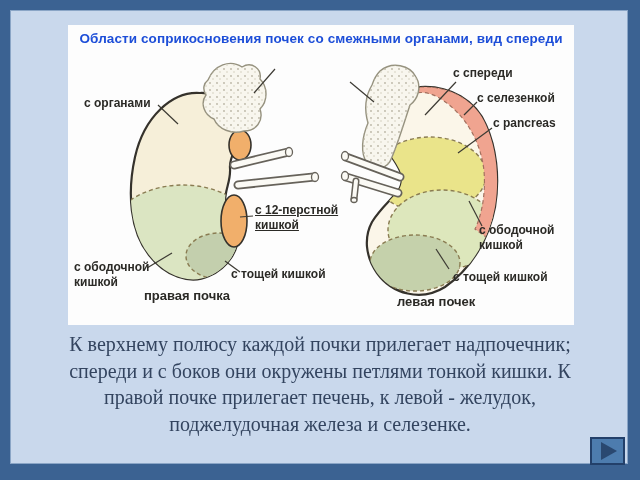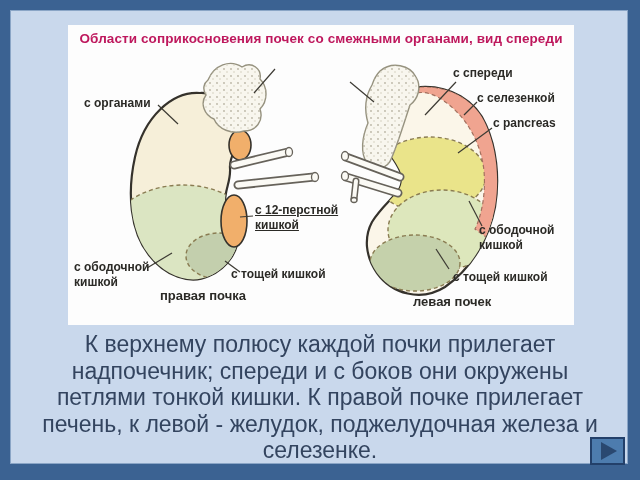--- a/index.html
+++ b/index.html
@@ -2,27 +2,27 @@
 <html><head>
 <meta charset="utf-8">
 <style>
   html,body{margin:0;padding:0;}
   body{width:640px;height:480px;font-family:"Liberation Sans",sans-serif;}
   .slide{position:relative;width:640px;height:480px;background:#3b6292;overflow:hidden;}
   .slide-inner{position:absolute;left:10px;top:10px;width:618px;height:454px;
     background:#c9d8ec;border:1px solid #8aa5c6;box-sizing:border-box;}
   .panel{position:absolute;left:68px;top:25px;width:506px;height:300px;background:#fdfdfd;}
   .title{position:absolute;left:0;top:6px;width:100%;text-align:center;
-    font-size:13.5px;font-weight:bold;color:#be185d;letter-spacing:0.1px;}
+    font-size:13.5px;font-weight:bold;color:#1d4ed8;letter-spacing:0.1px;}
   .diagram-svg{position:absolute;left:0;top:0;}
   .lbl{position:absolute;font-size:12px;font-weight:bold;color:#2b2a26;line-height:15px;white-space:nowrap;}
   .lbl.center{text-align:center;white-space:normal;}
-  .caption{position:absolute;font-size:13px;font-weight:bold;color:#2b2a26;white-space:nowrap;margin-left:16px;}
+  .caption{position:absolute;font-size:13px;font-weight:bold;color:#2b2a26;white-space:nowrap;}
   .body-text{position:absolute;left:40px;top:331px;width:560px;text-align:center;
-    font-family:Liberation Sans, sans-serif;font-size:23px;line-height:26.5px;color:#33445f;}
+    font-family:Liberation Serif, serif;font-size:20px;line-height:26.5px;color:#33445f;}
   .next-button{position:absolute;left:590px;top:437px;width:35px;height:28px;
     background:#4d7cae;border:2px solid #23406a;box-sizing:border-box;
     display:flex;align-items:center;justify-content:center;cursor:pointer;}
   .play-icon{width:0;height:0;border-left:16px solid #2a4870;
     border-top:9px solid transparent;border-bottom:9px solid transparent;margin-left:3px;}
 </style>
 </head>
 <body>
 
 <div class="slide">

